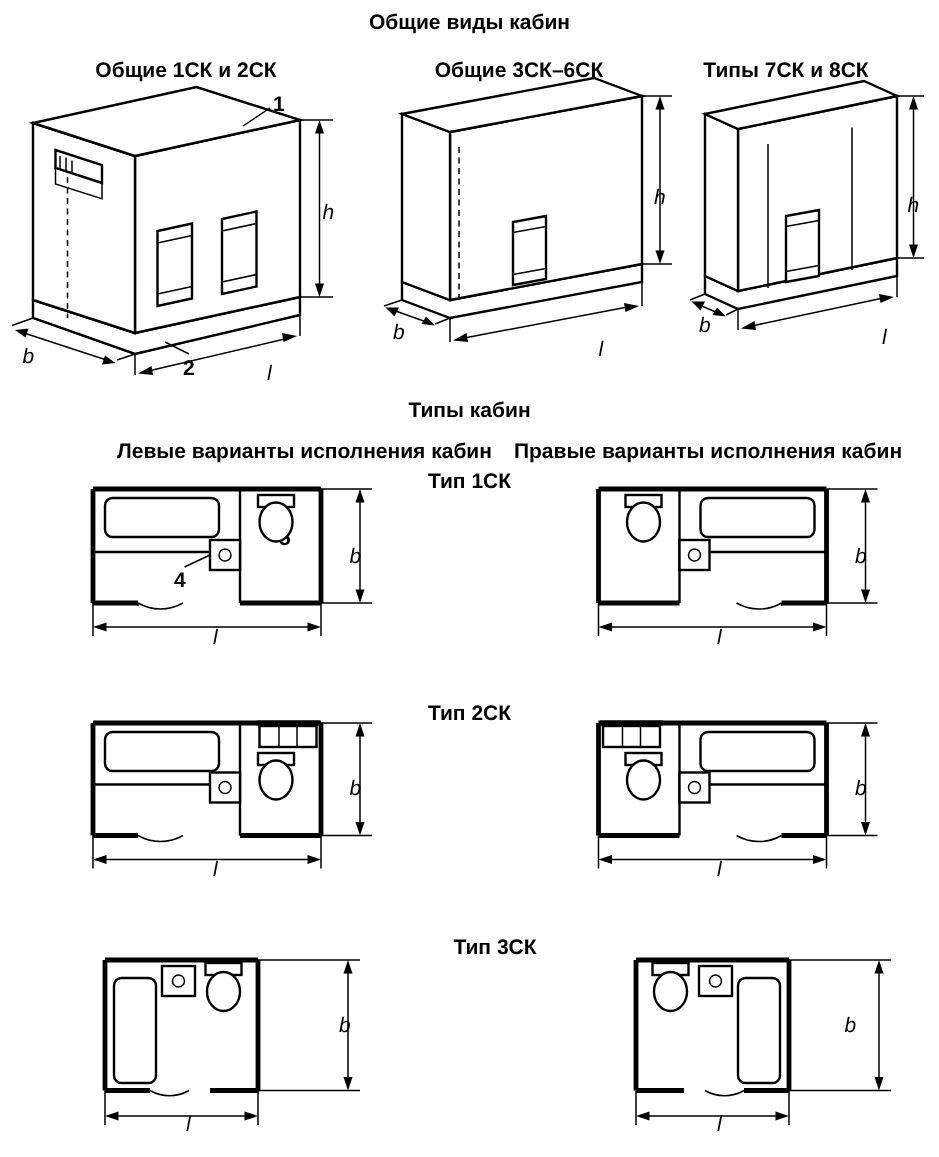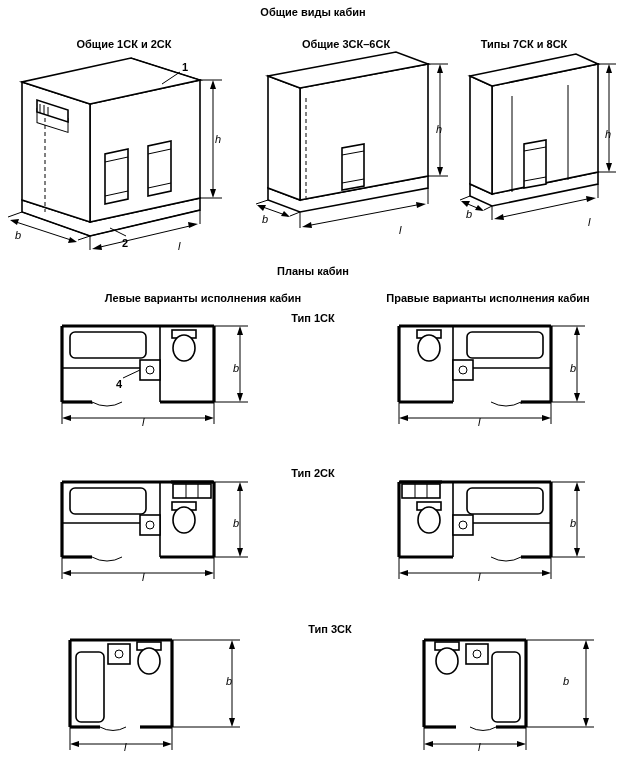--- a/index.html
+++ b/index.html
@@ -10,47 +10,47 @@
   body {
     width: 626px;
     height: 771px;
     position: relative;
     font-family: "Liberation Sans", sans-serif;
     color: #000;
     overflow: hidden;
   }
   .lbl {
     position: absolute;
-    font-size: 11px;
+    font-size: 14px;
     white-space: nowrap;
   }
   .lbl.bold { font-weight: bold; }
   .lbl.ital { font-style: italic; }
   .center { transform: translateX(-50%); }
   svg { position: absolute; left: 0; top: 0; }
   .ln { stroke: #000; fill: none; }
   .thin { stroke-width: 1; }
   .med { stroke-width: 1.6; }
   .thick { stroke-width: 3.2; }
   .fillw { fill: #ffffff; }
   .dash { stroke-dasharray: 4 3; }
   .hatch { fill: #000; }
 </style>
 </head>
 <body>
 
 <div class="lbl bold center" style="left:313px; top:6px;">Общие виды кабин</div>
-<div class="lbl bold center" style="left:313px; top:265px;">Планы кабин</div>
+<div class="lbl bold center" style="left:313px; top:265px;">Типы кабин</div>
 
 <div class="lbl bold center" style="left:124px; top:38px;">Общие 1СК и 2СК</div>
 <div class="lbl bold center" style="left:346px; top:38px;">Общие 3СК–6СК</div>
 <div class="lbl bold center" style="left:524px; top:38px;">Типы 7СК и 8СК</div>
 
 <div class="lbl bold center" style="left:155px; top:292px;margin-left:48px;">Левые варианты исполнения кабин</div>
-<div class="lbl bold center" style="left:488px; top:292px;">Правые варианты исполнения кабин</div>
+<div class="lbl bold center" style="left:472px; top:292px;">Правые варианты исполнения кабин</div>
 
 <div class="lbl bold center" style="left:313px; top:312px;">Тип 1СК</div>
 <div class="lbl bold center" style="left:313px; top:467px;">Тип 2СК</div>
 <div class="lbl bold center" style="left:313px; top:623px;margin-left:17px;">Тип 3СК</div>
 
 <div class="lbl ital" style="left:215px; top:133px;">h</div>
 <div class="lbl ital" style="left:15px; top:229px;">b</div>
 <div class="lbl ital" style="left:178px; top:240px;">l</div>
 <div class="lbl bold" style="left:182px; top:61px;">1</div>
 <div class="lbl bold" style="left:122px; top:237px;">2</div>

